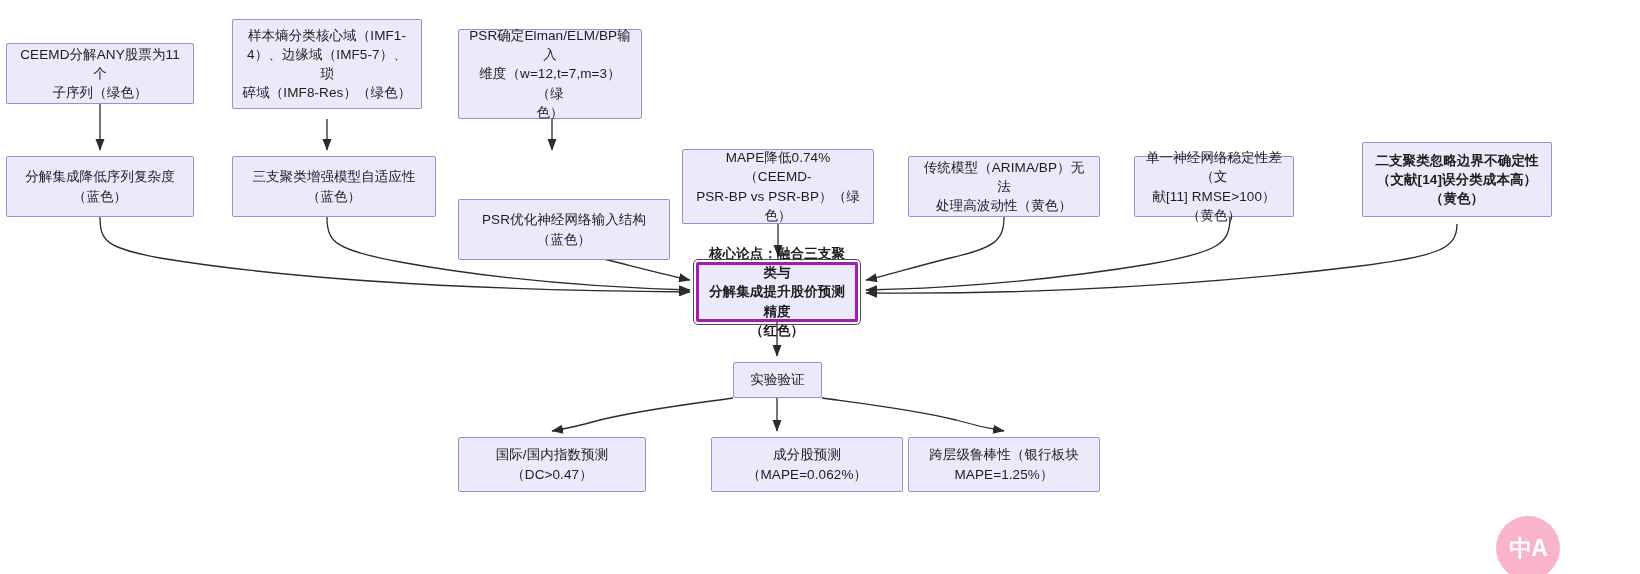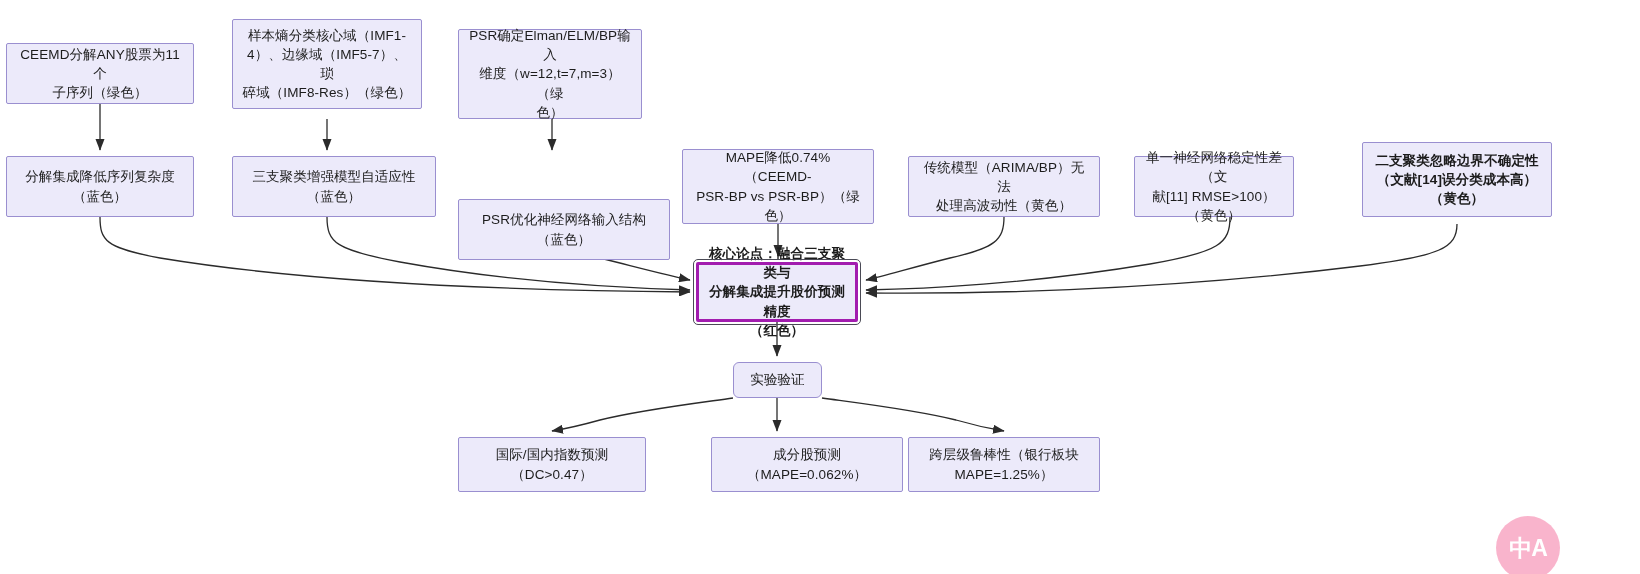--- a/index.html
+++ b/index.html
@@ -144,21 +144,21 @@
       <div class="node" style="left: 1362px; top: 142px; width: 190px; height: 75px; font-weight: bold;">
         <span class="label">二支聚类忽略边界不确定性
 （文献[14]误分类成本高）
 （黄色）</span>
       </div>
       <div class="node core" style="left: 696px; top: 262px; width: 162px; height: 60px;">
         <span class="label">核心论点：融合三支聚类与
 分解集成提升股价预测精度
 （红色）</span>
       </div>
-      <div class="node" style="left: 733px; top: 362px; width: 89px; height: 36px; border-radius: 6px;">
+      <div class="node" style="left: 733px; top: 362px; width: 89px; height: 36px;">
         <span class="label">实验验证</span>
       </div>
       <div class="node" style="left: 458px; top: 437px; width: 188px; height: 55px;">
         <span class="label">国际/国内指数预测
 （DC&gt;0.47）</span>
       </div>
       <div class="node" style="left: 682px; top: 437px; width: 192px; height: 55px; margin-left: 29px;">
         <span class="label">成分股预测
 （MAPE=0.062%）</span>
       </div>

